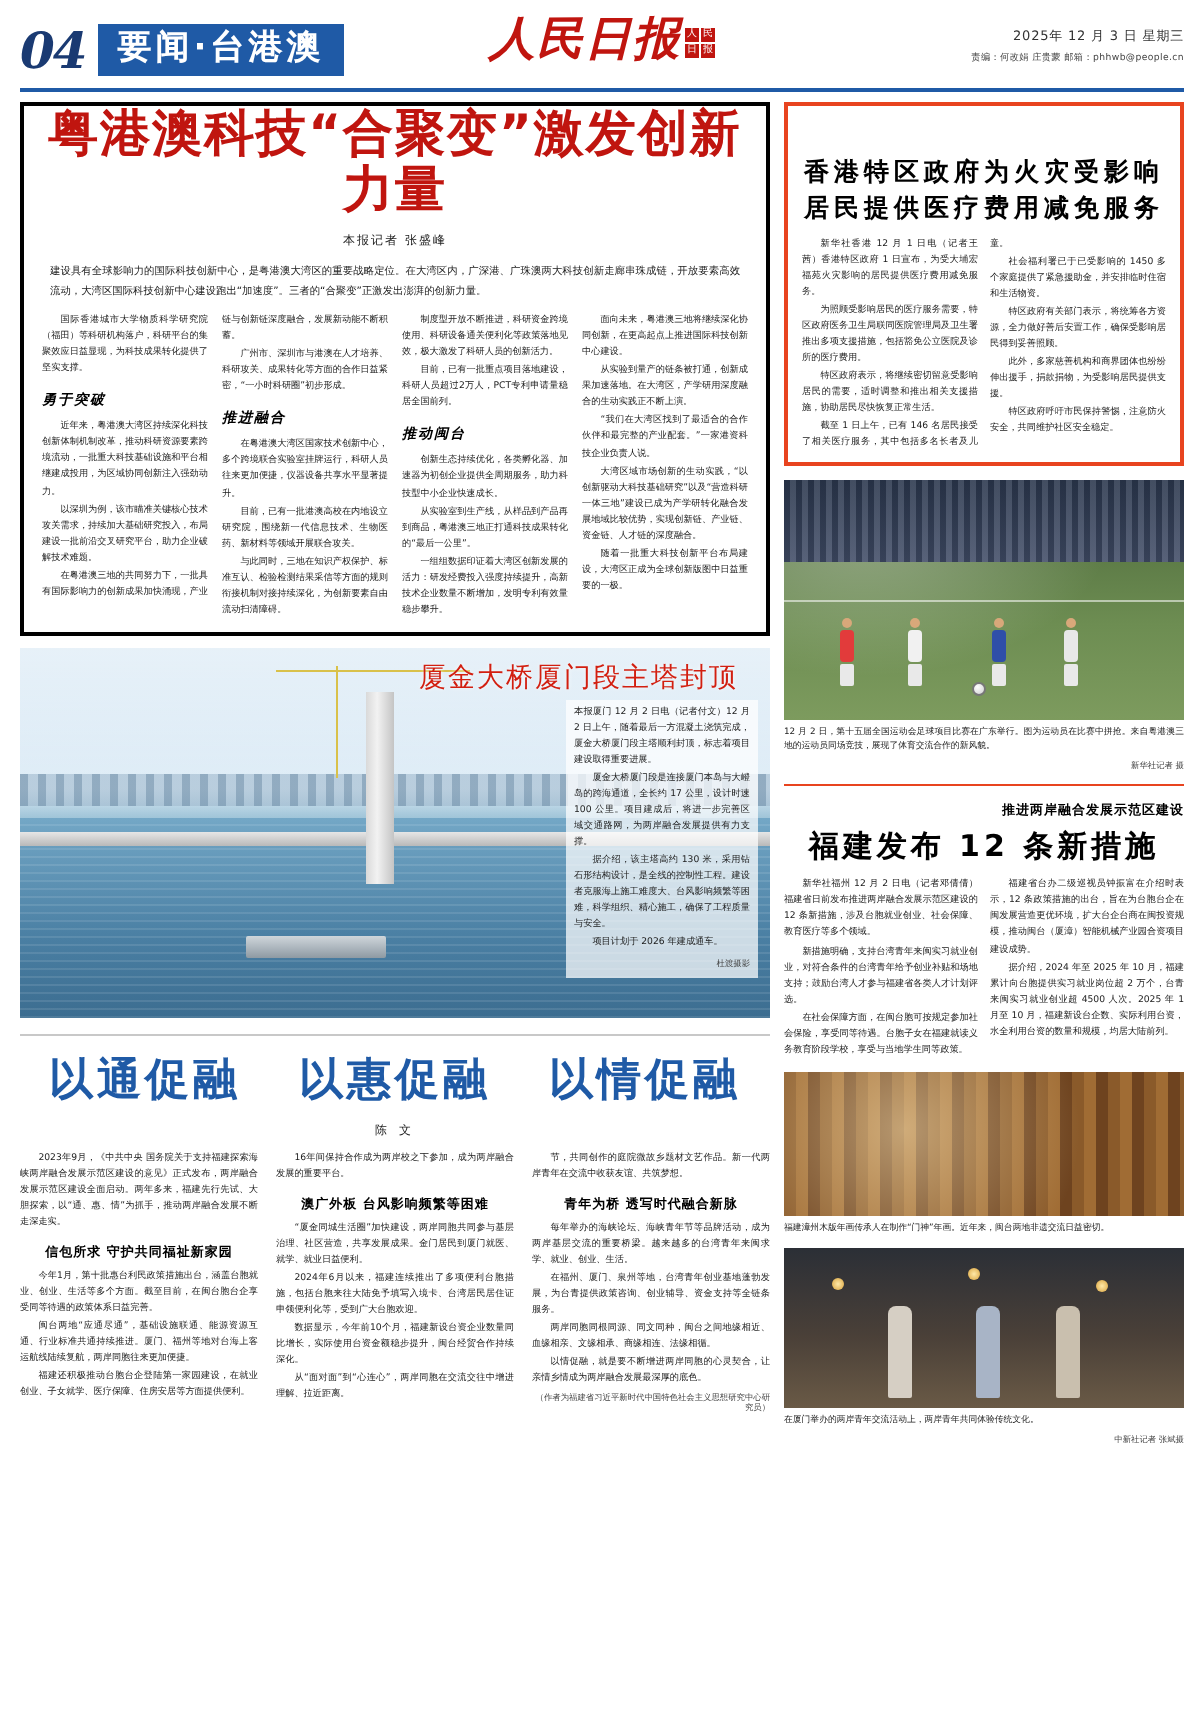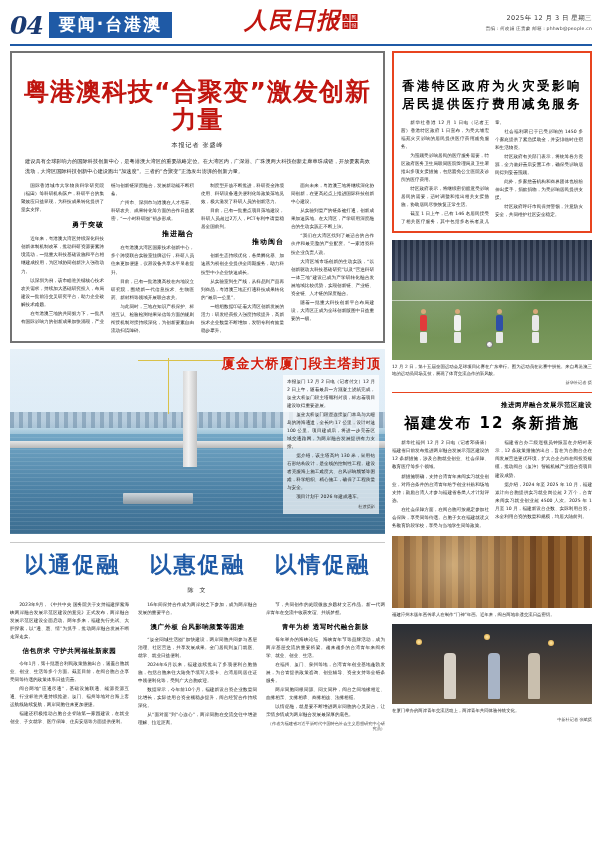--- a/index.html
+++ b/index.html
@@ -54,43 +54,44 @@
   .masthead-editors { font-size: 4.6px; margin-top: 3px; color:#444; letter-spacing:.2px; }
   .rule-blue { height: 2px; background: #1f5aa6; margin: 0 10px; }
 
   
   .content { display: flex; padding: 0 10px; gap: 7px; }
   .col-left { width: 375px; }
   .col-right { width: 200px; }
 
   
   .lead-box {
-    border: 2px solid #737373; margin-top: 5px; padding: 25px 9px 6px 9px;
+    border: 2px solid #000000; margin-top: 5px; padding: 0 9px 6px 9px;
     position: relative;
   }
   .lead-title {
     text-align: center; color: #c0150f; font-weight: 700;
     font-size: 25px; letter-spacing: 1px; line-height: 1.12;
     font-family: "DejaVu Sans", "Liberation Sans", sans-serif;
   }
   .lead-byline {
     text-align: center; font-size: 6px; color: #222; margin-top: 7px; letter-spacing:1px;
   }
   .lead-lede {
     margin-top: 7px; font-size: 5.2px; line-height: 1.85; color: #1b1b1b;
     text-align: justify; padding: 0 4px;
     column-count: 1;
   }
   .lead-cols {
     margin-top: 6px; column-count: 4; column-gap: 7px; column-rule: none;
   }
   .subhead {
-    font-weight: 700; font-size: 7px; text-align: right;
+    font-weight: 700; font-size: 7px; text-align: left;
     margin: 6px 0 5px 0; letter-spacing: 1px; color:#000;
     break-inside: avoid;
+    font-style: italic;
   }
   .para {
     font-size: 4.6px; line-height: 1.75; text-align: justify;
     color: #1b1b1b; text-indent: 2em; margin-bottom: 1px;
   }
 
   
   .hk-box { border: 2px solid #e8441f; margin-top: 5px; padding: 7px 7px 5px 7px; }
   .hk-title {
     text-align: center; font-weight: 700; font-size: 12.5px;
@@ -143,22 +144,22 @@
   .bridge .deck { position:absolute; left:0; right:0; top:50%; height:7px;
     background: linear-gradient(#e6e6e6, #b9b9b9); }
   .bridge .pylon { position:absolute; left:46%; top:12%; width:14px; height:52%;
     background: linear-gradient(90deg,#d9d9d9,#f2f2f2 40%,#c4c4c4); }
   .bridge .crane { position:absolute; left:42%; top:5%; width:1.5px; height:30%; background:#d9c14a; }
   .bridge .crane-arm { position:absolute; left:34%; top:6%; width:26%; height:1.5px; background:#d9c14a; }
   .bridge .barge { position:absolute; bottom:16%; left:30%; width:70px; height:11px;
     background: linear-gradient(#cfd6db,#8e9aa3); border-radius:1px; }
 
   .bridge-title {
-    position: absolute; right: 4px; top: 6px;
-    color: #d21f10; font-weight: 700; font-size: 13.5px; letter-spacing: 1px;
+    position: absolute; right: 16px; top: 6px;
+    color: #d21f10; font-weight: 400; font-size: 13.5px; letter-spacing: 1px;
     text-shadow: 0 0 2px rgba(255,255,255,.85);
   }
   .bridge-side {
     position:absolute; right:6px; top:26px; width:96px;
     font-size:4.4px; line-height:1.75; color:#111; text-align:justify;
     background: rgba(255,255,255,.72); padding:3px 4px;
   }
 
   
   .photo-paint { height: 72px; margin-top: 6px;

